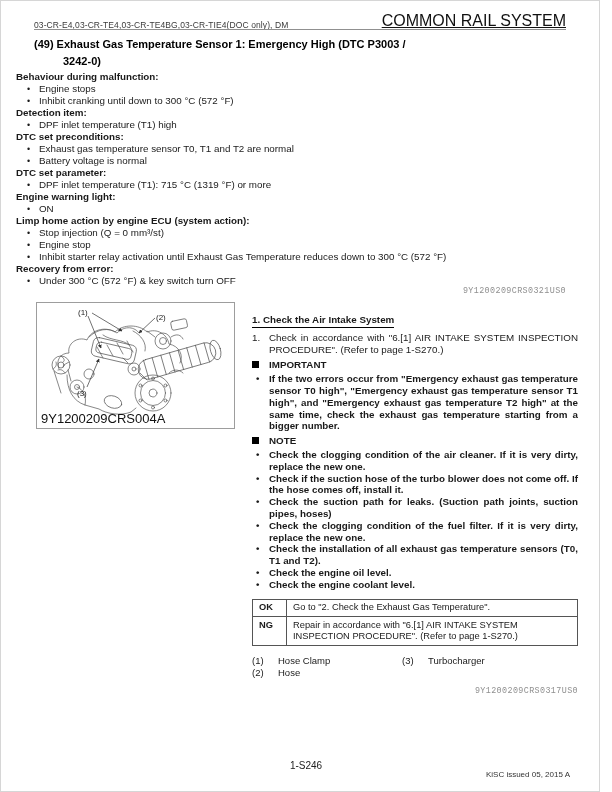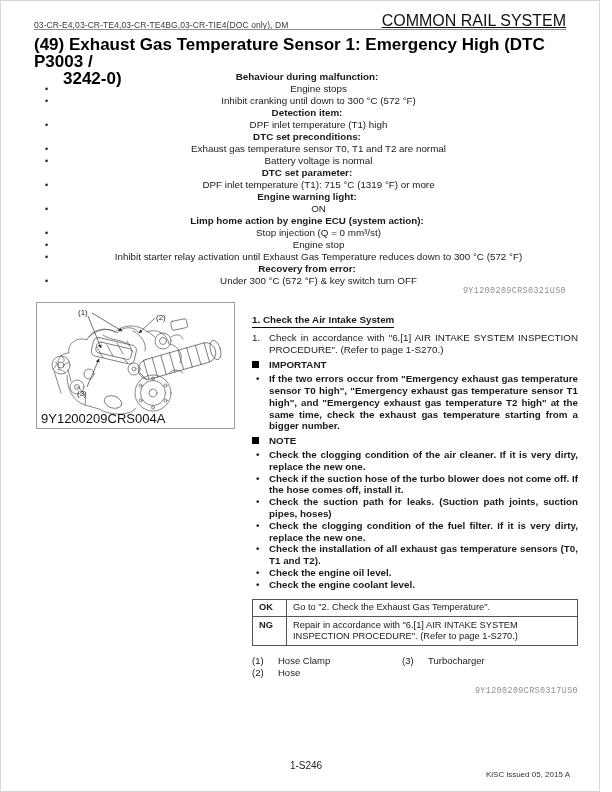--- a/index.html
+++ b/index.html
@@ -19,26 +19,26 @@
   .hdr {
     position: absolute; left: 34px; right: 34px; top: 12px;
     display: flex; justify-content: space-between; align-items: flex-end;
   }
   .hdr-left  { font-size: 8.5px; color: #3a3a3a; letter-spacing: .1px; }
   .hdr-right { font-size: 16px;  color: #111; text-decoration: underline; }
   .hdr-rule  { position: absolute; left: 34px; right: 34px; top: 29px; border-top: 1.5px solid #909090; }
 
   
   .title { position: absolute; left: 34px; top: 36px; width: 546px;
-           font-size: 17px; font-weight: bold; line-height: 17px; color: #000; }
+           font-size: 11px; font-weight: bold; line-height: 17px; color: #000; }
   .title .t2 { display: block; margin-left: 29px; }
 
   
-  .spec { position: absolute; left: 34px; top: 71px; width: 546px;
-          font-size: 9.8px; line-height: 12px; text-align: center; }
+  .spec { position: absolute; left: 16px; top: 71px; width: 546px;
+          font-size: 9.8px; line-height: 12px; }
   .spec-h { font-weight: bold; }
   .li { position: relative; padding-left: 23px; }
   .li .b { position: absolute; left: 11px; top: 0; font-size: 9px; }
 
   .code { font-family: "Liberation Mono", monospace; font-size: 8.4px;
           color: #8f8f8f; letter-spacing: .4px; }
   .code-top { position: absolute; right: 34px; top: 286px; }
 
   
   .figure { position: absolute; left: 36px; top: 302px; width: 199px; height: 127px;

